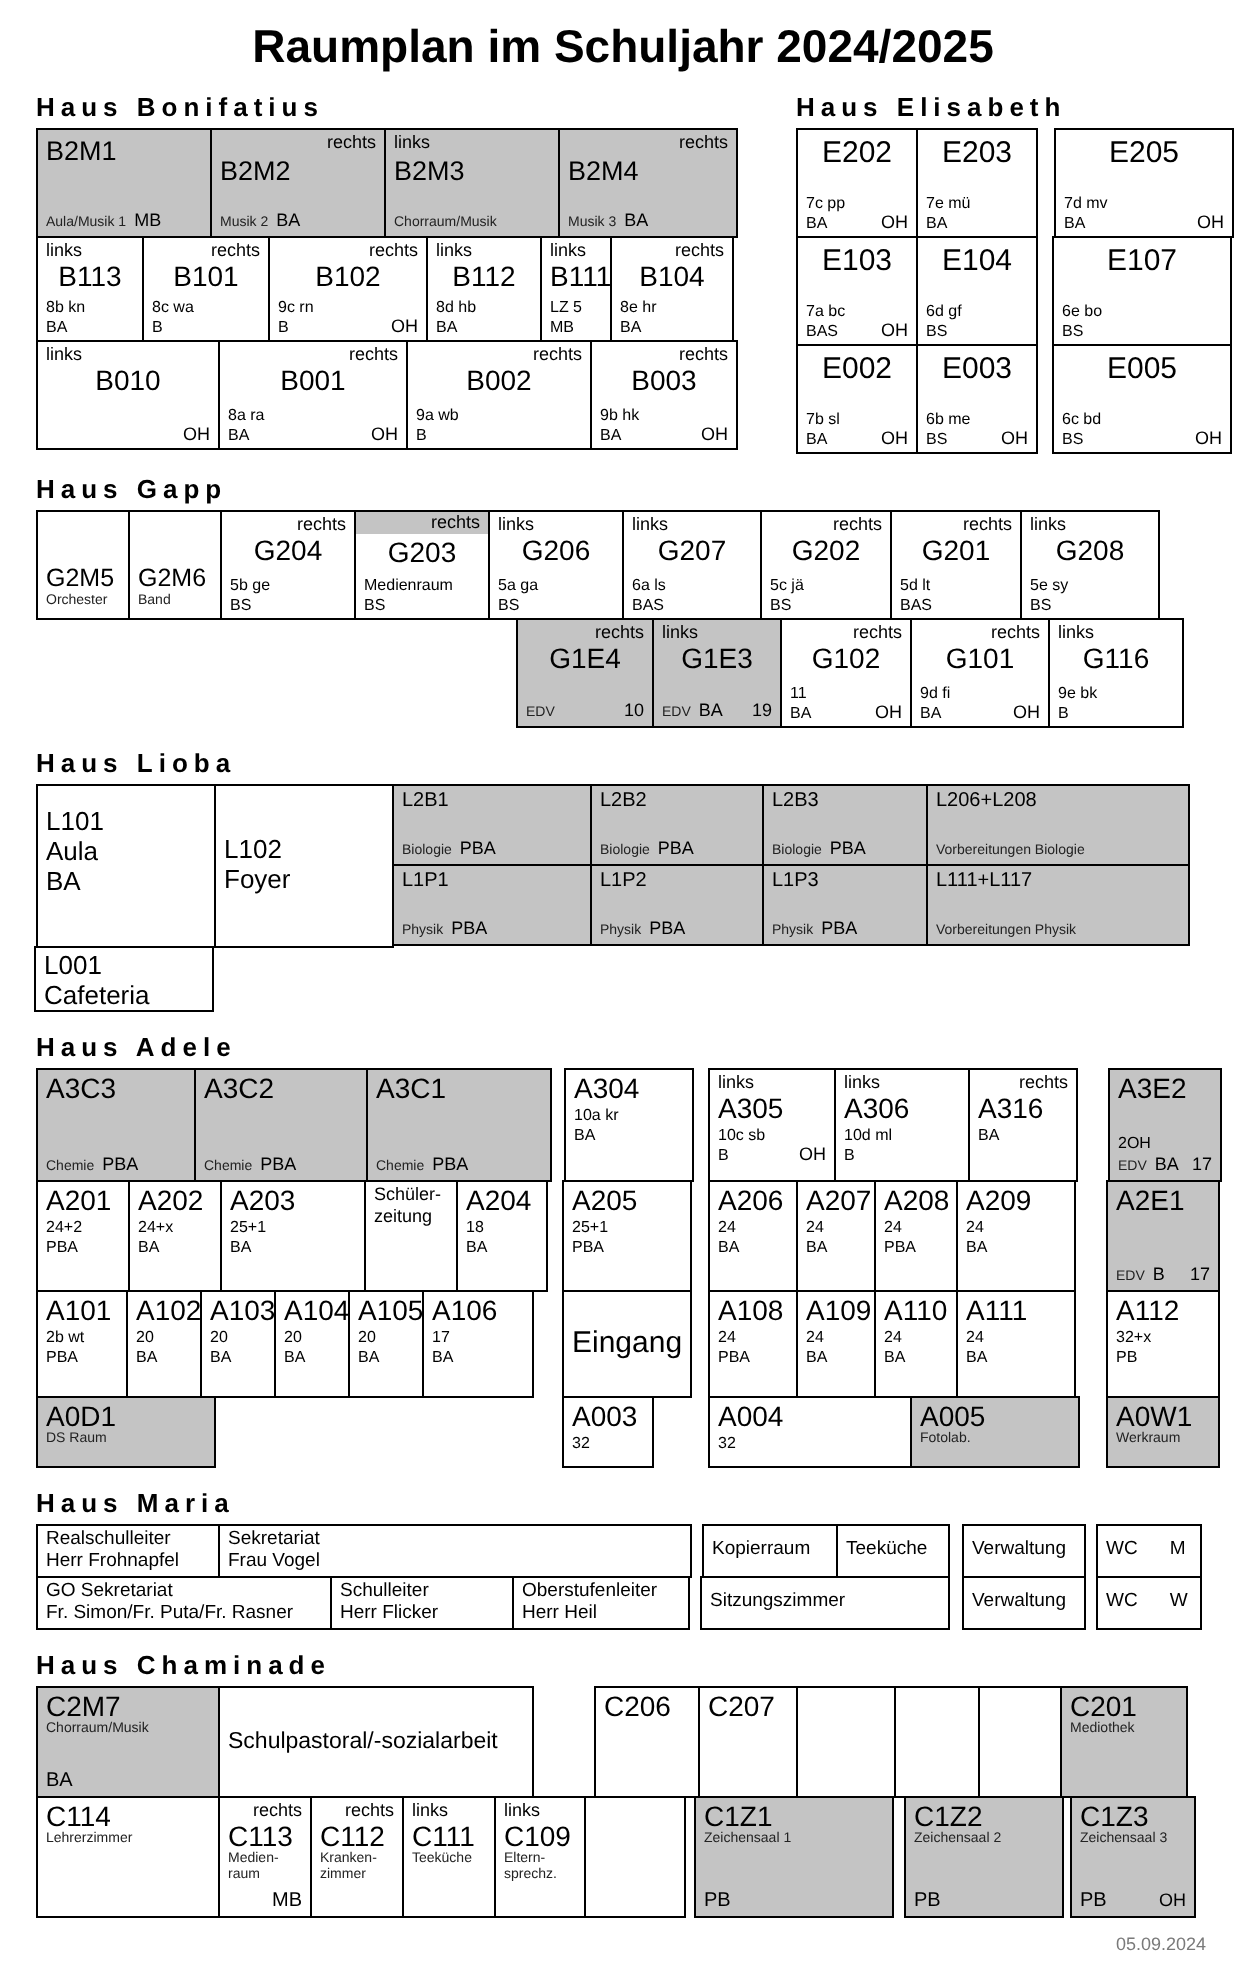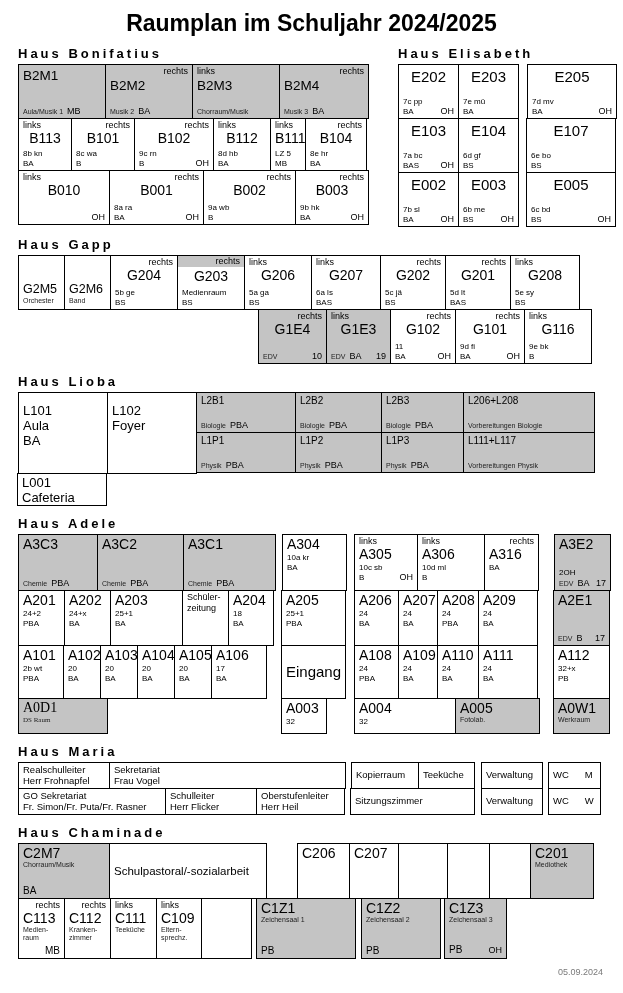--- a/index.html
+++ b/index.html
@@ -423,21 +423,21 @@
         <div class="cell" style="width:90px;height:82px;padding-top:10px">
               <div class="ln">L101</div>
               <div class="ln">Aula</div>
               <div class="ln">BA</div>
             </div>
         <div class="cell" style="width:90px;height:33px">
               <div class="ln">L001</div>
               <div class="ln">Cafeteria</div>
             </div>
       </div>
-      <div class="cell" style="width:90px;height:82px;margin-left:-1px;padding-top:10px">
+      <div class="cell" style="width:90px;height:82px;margin-left:-1px;padding-top:24px">
             <div class="ln">L102</div>
             <div class="ln">Foyer</div>
           </div>
       <div class="lgrid" style="margin-left:-1px;">
         <div class="row" style="height:41px;">
           <div class="cell gray" style="width:100px">
                 <div class="rid">L2B1</div>
                 <div class="bot">
                   <div class="ft">
                     <span class="t">Biologie</span>
@@ -617,21 +617,21 @@
                 </div>
               </div>
           <div class="cell" style="width:56px">
                 <div class="rid">A106</div>
                 <div class="bot">
                   <div class="s">17</div>
                   <div class="s">BA</div>
                 </div>
               </div>
         </div>
-        <div class="row" style="height:36px;font-family:Liberation Serif, serif;">
+        <div class="row" style="height:36px;">
           <div class="cell gray" style="width:90px">
                 <div class="rid">A0D1</div>
                 <div class="t">DS Raum</div>
               </div>
         </div>
       </div>
 
       <div class="stack tight" style="margin-left:6px;">
         <div class="cell" style="width:65px;height:57px">
               <div class="rid">A304</div>
@@ -875,20 +875,24 @@
           </div>
       <div class="cell" style="width:50px"></div>
       <div class="cell" style="width:43px"></div>
       <div class="cell" style="width:42px"></div>
       <div class="cell gray" style="width:64px">
             <div class="rid">C201</div>
             <div class="t">Mediothek</div>
           </div>
     </div>
     <div class="row" style="height:61px;">
+      <div class="cell" style="width:92px">
+            <div class="rid">C114</div>
+            <div class="t">Lehrerzimmer</div>
+          </div>
       <div class="cell" style="width:47px">
             <div class="corner cr">rechts</div>
             <div class="rid">C113</div>
             <div class="t">Medien- raum</div>
             <div class="bot">
               <div class="s ra">MB</div>
             </div>
           </div>
       <div class="cell" style="width:47px">
             <div class="corner cr">rechts</div>

